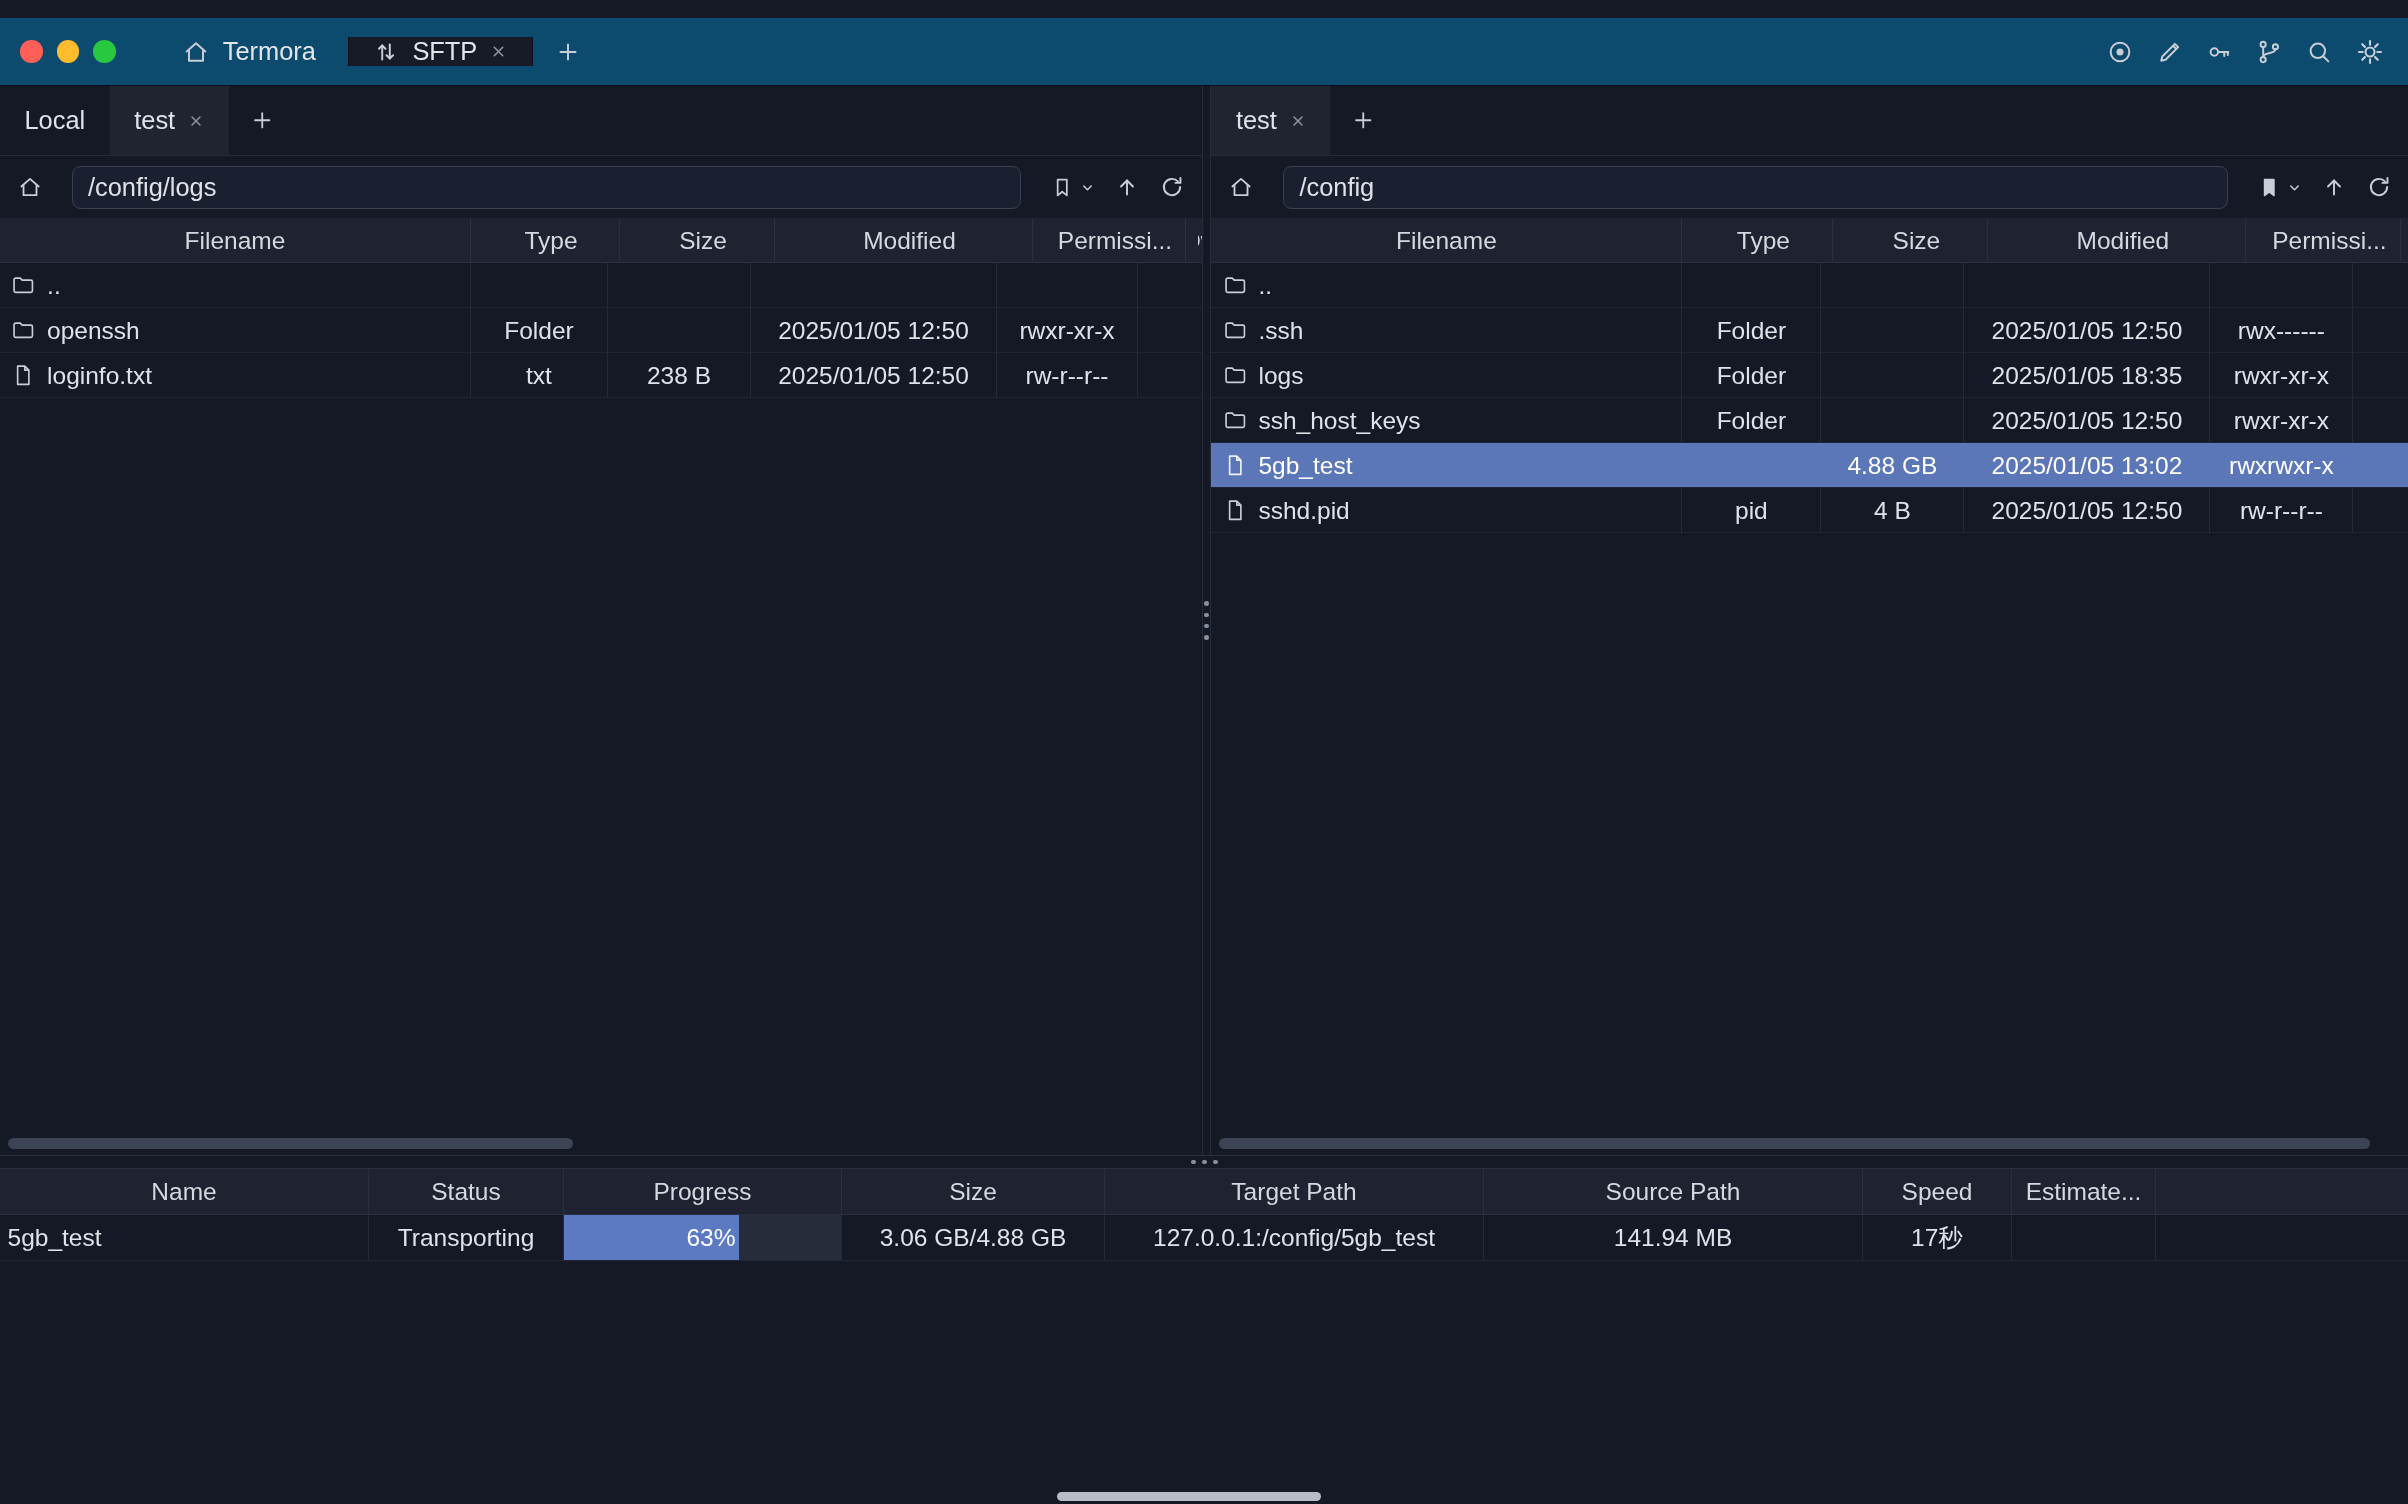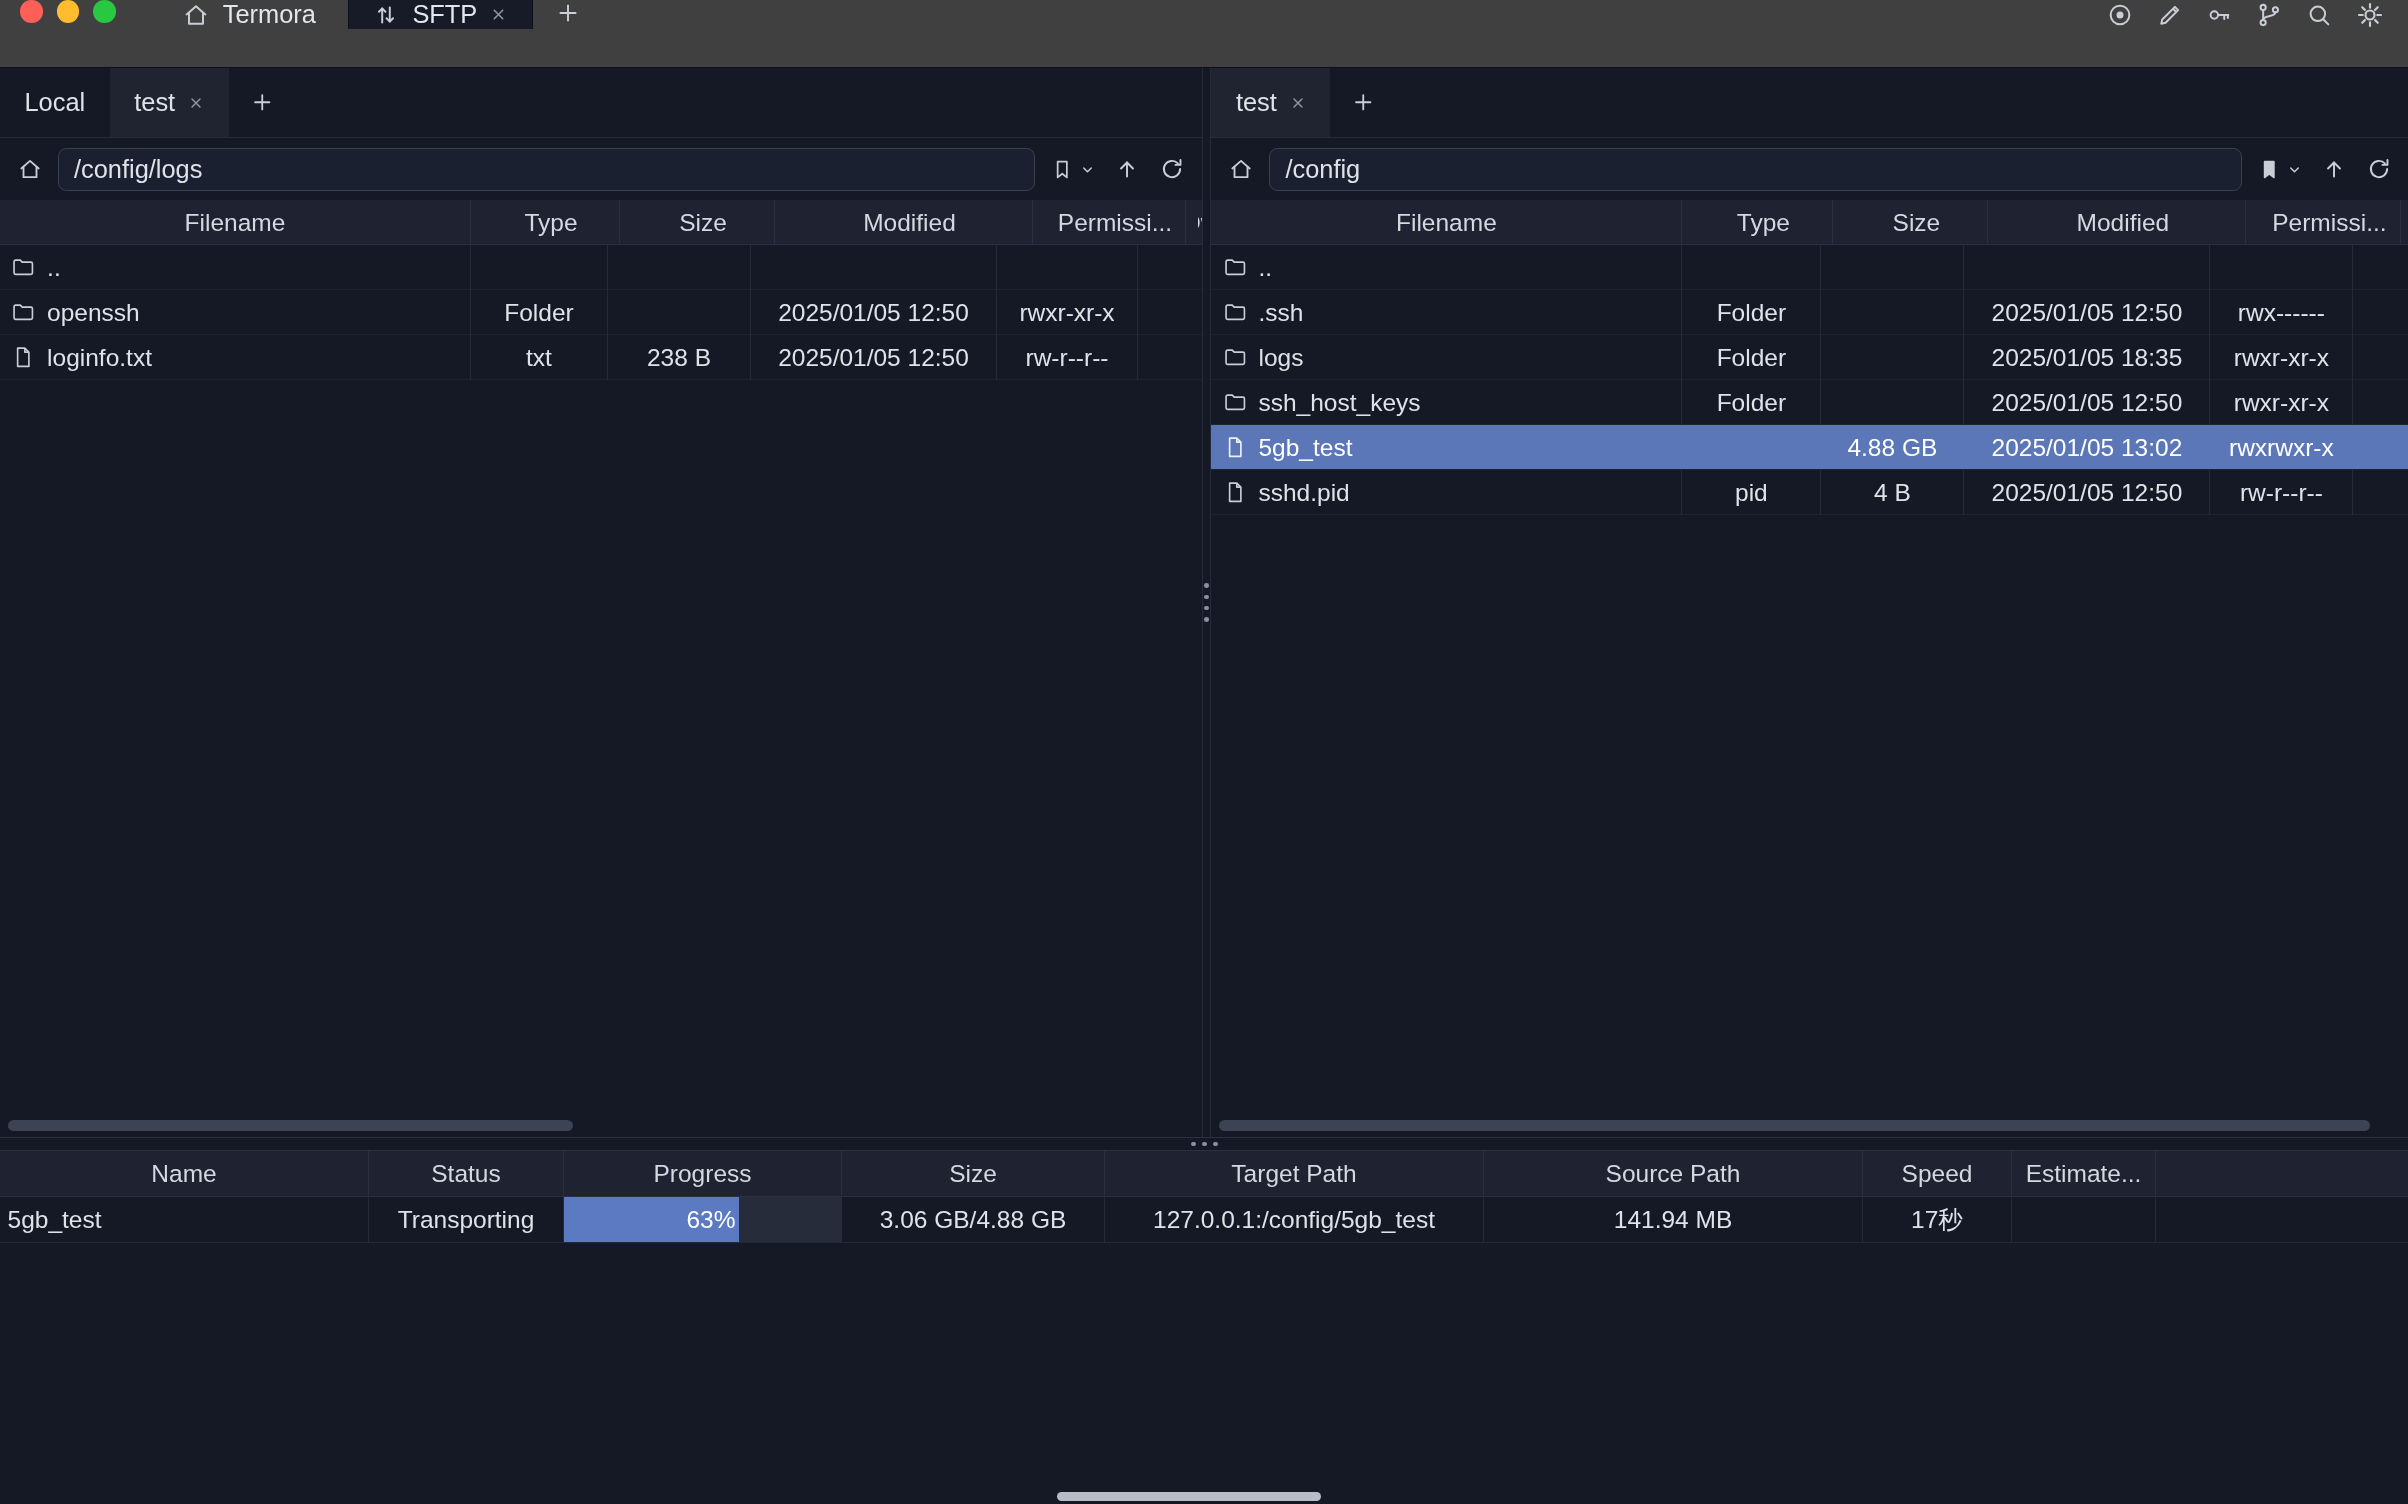--- a/index.html
+++ b/index.html
@@ -7,23 +7,23 @@
   body {
     background:#151925; color:#dfe2e8;
     font-family:"Liberation Sans", sans-serif; font-size:24.5px;
     display:flex; flex-direction:column;
   }
   svg { display:block; }
   .ic { color:#c9cdd6; }
 
   
   .titlebar {
-    height:68px; min-height:68px; background:#404040;
+    height:68px; min-height:68px; background:#0c4a6e;
     border-bottom:0.9px solid #0d101b;
-    display:flex; align-items:flex-start;
+    display:flex; align-items:center;margin-top:18px;
   }
   .traffic { display:flex; align-items:center; gap:14px; padding:0 34px 0 20px; }
   .tl { width:22.6px; height:22.6px; border-radius:50%; }
   .tl.red{ background:#ff5f57; } .tl.yellow{ background:#febc2e; } .tl.green{ background:#28c840; }
   .app-tab { display:flex; align-items:center; gap:13px; padding:0 32px; color:#e3e6eb; font-size:25.4px; }
   .sftp-tab {
     display:flex; align-items:center; gap:13px; padding:0 24.5px;
     background:#171b27; border-left:0.9px solid #0d101b; border-right:0.9px solid #0d101b;
     font-size:25.4px; color:#e3e6eb;
   }
@@ -43,21 +43,21 @@
   }
   .vdivider .dot, .hsplitter .dot { width:4.7px; height:4.7px; border-radius:50%; background:#8a90a0; }
 
   
   .ptabs { height:70px; border-bottom:0.9px solid #262b3a; display:flex; align-items:stretch; }
   .ptab { display:flex; align-items:center; gap:13px; padding:0 24.5px; font-size:25.4px; color:#dfe2e8; }
   .ptab.active { background:rgba(255,255,255,0.05); }
   .ptab-plus { display:flex; align-items:center; padding:0 21px; }
 
   
-  .pathbar { height:62px; display:flex; align-items:center; gap:15px; padding:0 17px; }
+  .pathbar { height:62px; display:flex; align-items:center; gap:29px; padding:0 17px; }
   .path-input {
     flex:1; height:43px; background:#1b2030; border:0.9px solid #3a4154; border-radius:8.5px;
     color:#dfe2e8; font-family:"Liberation Sans", sans-serif; font-size:25.4px; padding:0 15px; outline:none;
   }
   .path-actions { display:flex; align-items:center; gap:19px; }
   .bm-group { display:flex; align-items:center; gap:5.6px; }
 
   
   .frow { display:grid; align-items:center; height:45px; }
   .left-cols  { grid-template-columns:471px 137px 143px 246px 141px 1fr; }

